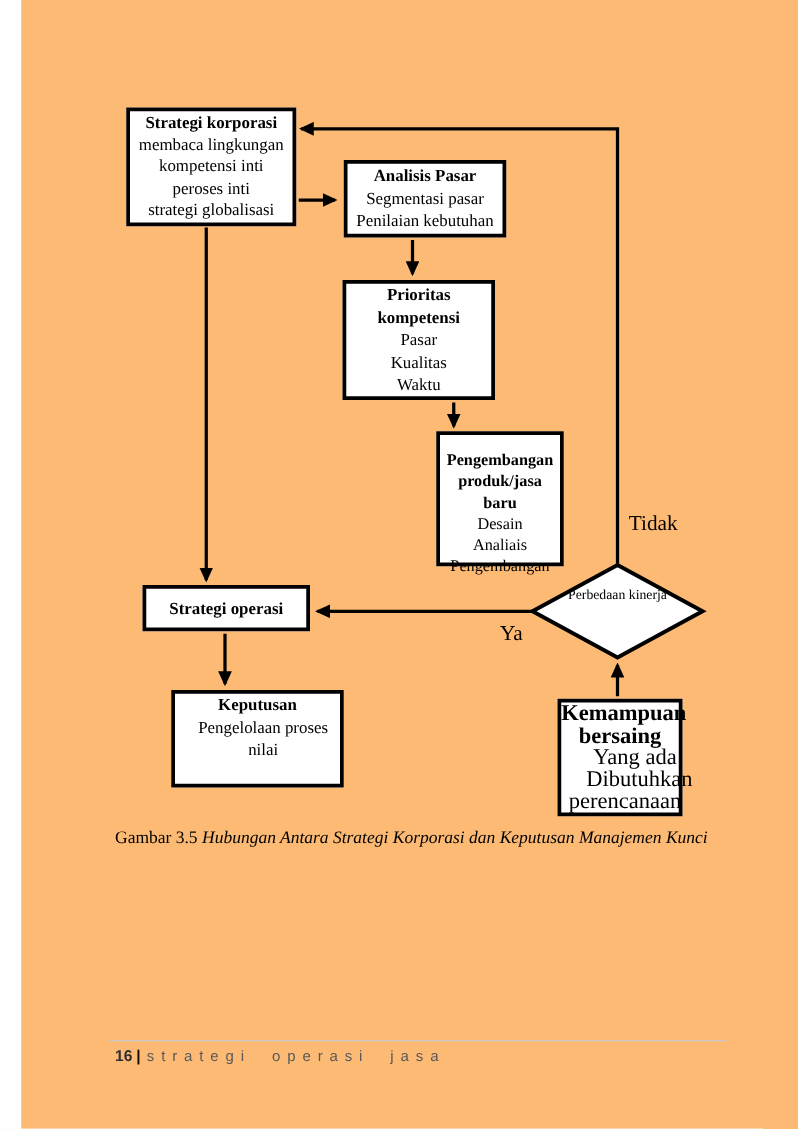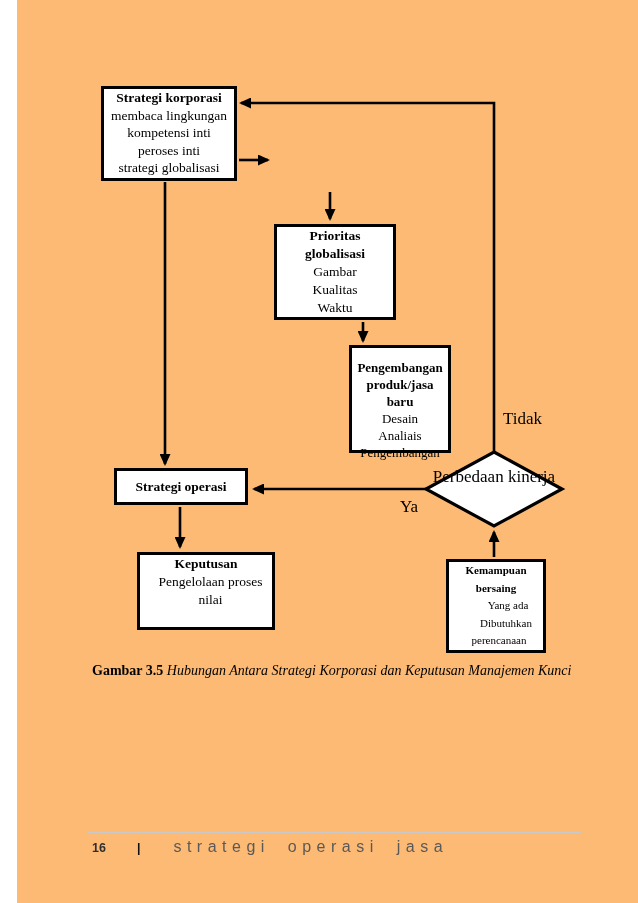--- a/index.html
+++ b/index.html
@@ -6,30 +6,30 @@
   .page{position:relative;width:638px;height:903px;background:#fdba74;
         font-family:"Liberation Serif", serif;color:#000;overflow:hidden;margin-left:17px;}
   .overlay{position:absolute;left:0;top:0;width:638px;height:903px;pointer-events:none;}
   .box{position:absolute;box-sizing:border-box;border:3px solid #000;background:#fff;
        text-align:center;font-size:13.5px;line-height:18px;color:#000;}
   .box .t{font-weight:bold;display:block;}
   .box .i{display:block;}
   .i-left{text-align:center;padding-left:9px;}
   .edge-label{position:absolute;font-size:17px;color:#000;}
   .diamond-text{position:absolute;left:409px;top:467px;width:136px;text-align:center;
-                font-size:17px;line-height:19px;color:#000;}
+                font-size:11px;line-height:19px;color:#000;}
   .caption{position:absolute;left:75px;top:663px;width:480px;font-size:14px;white-space:nowrap;}
-  .caption .cap-label{font-weight:bold;text-align:center;}
+  .caption .cap-label{font-weight:normal;text-align:center;}
   .caption .cap-text{font-style:italic;}
   .footer-rule{position:absolute;left:70px;top:832px;width:494px;height:1px;background:#c9c9c9;}
   .footer{position:absolute;left:75px;top:838px;font-family:"Liberation Sans", sans-serif;
-          font-size:12.5px;display:flex;align-items:baseline;gap:28px;}
+          font-size:12.5px;display:flex;align-items:baseline;}
   .footer .pn{font-weight:bold;color:#2f2f2f;}
   .footer .sep{font-weight:bold;color:#111;margin:0 5px 0 3px;}
-  .footer .ft{color:#595959;font-size:16px;letter-spacing:5.5px;word-spacing:8px;}
+  .footer .ft{color:#595959;font-size:12px;letter-spacing:5.5px;word-spacing:8px;}
 </style>
 </head>
 <body>
 
 <div class="page">
 
   <svg class="overlay" viewBox="0 0 638 903" xmlns="http://www.w3.org/2000/svg">
     <defs>
       <marker id="arrow" viewBox="0 0 12 11" markerWidth="12" markerHeight="11" refX="10" refY="5.5" orient="auto" markerUnits="userSpaceOnUse">
         <path d="M0,0 L12,5.5 L0,11 Z" fill="#000"></path>
@@ -47,25 +47,30 @@
   </svg>
 
   <div class="box" style="left:84px;top:86px;width:136px;height:95px;line-height:17.5px;">
     <span class="t">Strategi korporasi</span>
     <span class="i">membaca lingkungan</span>
     <span class="i">kompetensi inti</span>
     <span class="i">peroses inti</span>
     <span class="i">strategi globalisasi</span>
   </div>
 
+  <div class="box" style="left:258px;top:128px;width:130px;height:62px;padding-top:1px;">
+    <span class="t">Analisis Pasar</span>
+    <span class="i">Segmentasi pasar</span>
+    <span class="i">Penilaian kebutuhan</span>
+  </div>
 
   <div class="box" style="left:257px;top:224px;width:122px;height:96px;">
     <span class="t">Prioritas</span>
-    <span class="t">globalisasi</span>
-    <span class="i">Gambar</span>
+    <span class="t">kompetensi</span>
+    <span class="i">Pasar</span>
     <span class="i">Kualitas</span>
     <span class="i">Waktu</span>
   </div>
 
   <div class="box" style="left:332px;top:345px;width:102px;height:108px;font-size:13px;line-height:17px;padding-top:11px;">
     <span class="t">Pengembangan</span>
     <span class="t">produk/jasa</span>
     <span class="t">baru</span>
     <span class="i">Desain</span>
     <span class="i">Analiais</span>
@@ -75,21 +80,21 @@
   <div class="box" style="left:97px;top:468px;width:134px;height:37px;line-height:31px;">
     <span class="t">Strategi operasi</span>
   </div>
 
   <div class="box" style="left:120px;top:552px;width:138px;height:78px;">
     <span class="t">Keputusan</span>
     <span class="i i-left">Pengelolaan proses</span>
     <span class="i i-left">nilai</span>
   </div>
 
-  <div class="box" style="left:429px;top:559px;width:100px;height:94px;font-size:11px;line-height:17.5px;">
+  <div class="box" style="left:429px;top:559px;width:100px;height:94px;font-size:18px;line-height:17.5px;">
     <span class="t">Kemampuan</span>
     <span class="t">bersaing</span>
     <span class="i i-left" style="padding-left:24px;">Yang ada</span>
     <span class="i i-left" style="padding-left:20px;">Dibutuhkan</span>
     <span class="i i-left" style="padding-left:6px;">perencanaan</span>
   </div>
 
   <div class="diamond-text">
     <span class="i">Perbedaan</span>
     <span class="i">kinerja</span>

